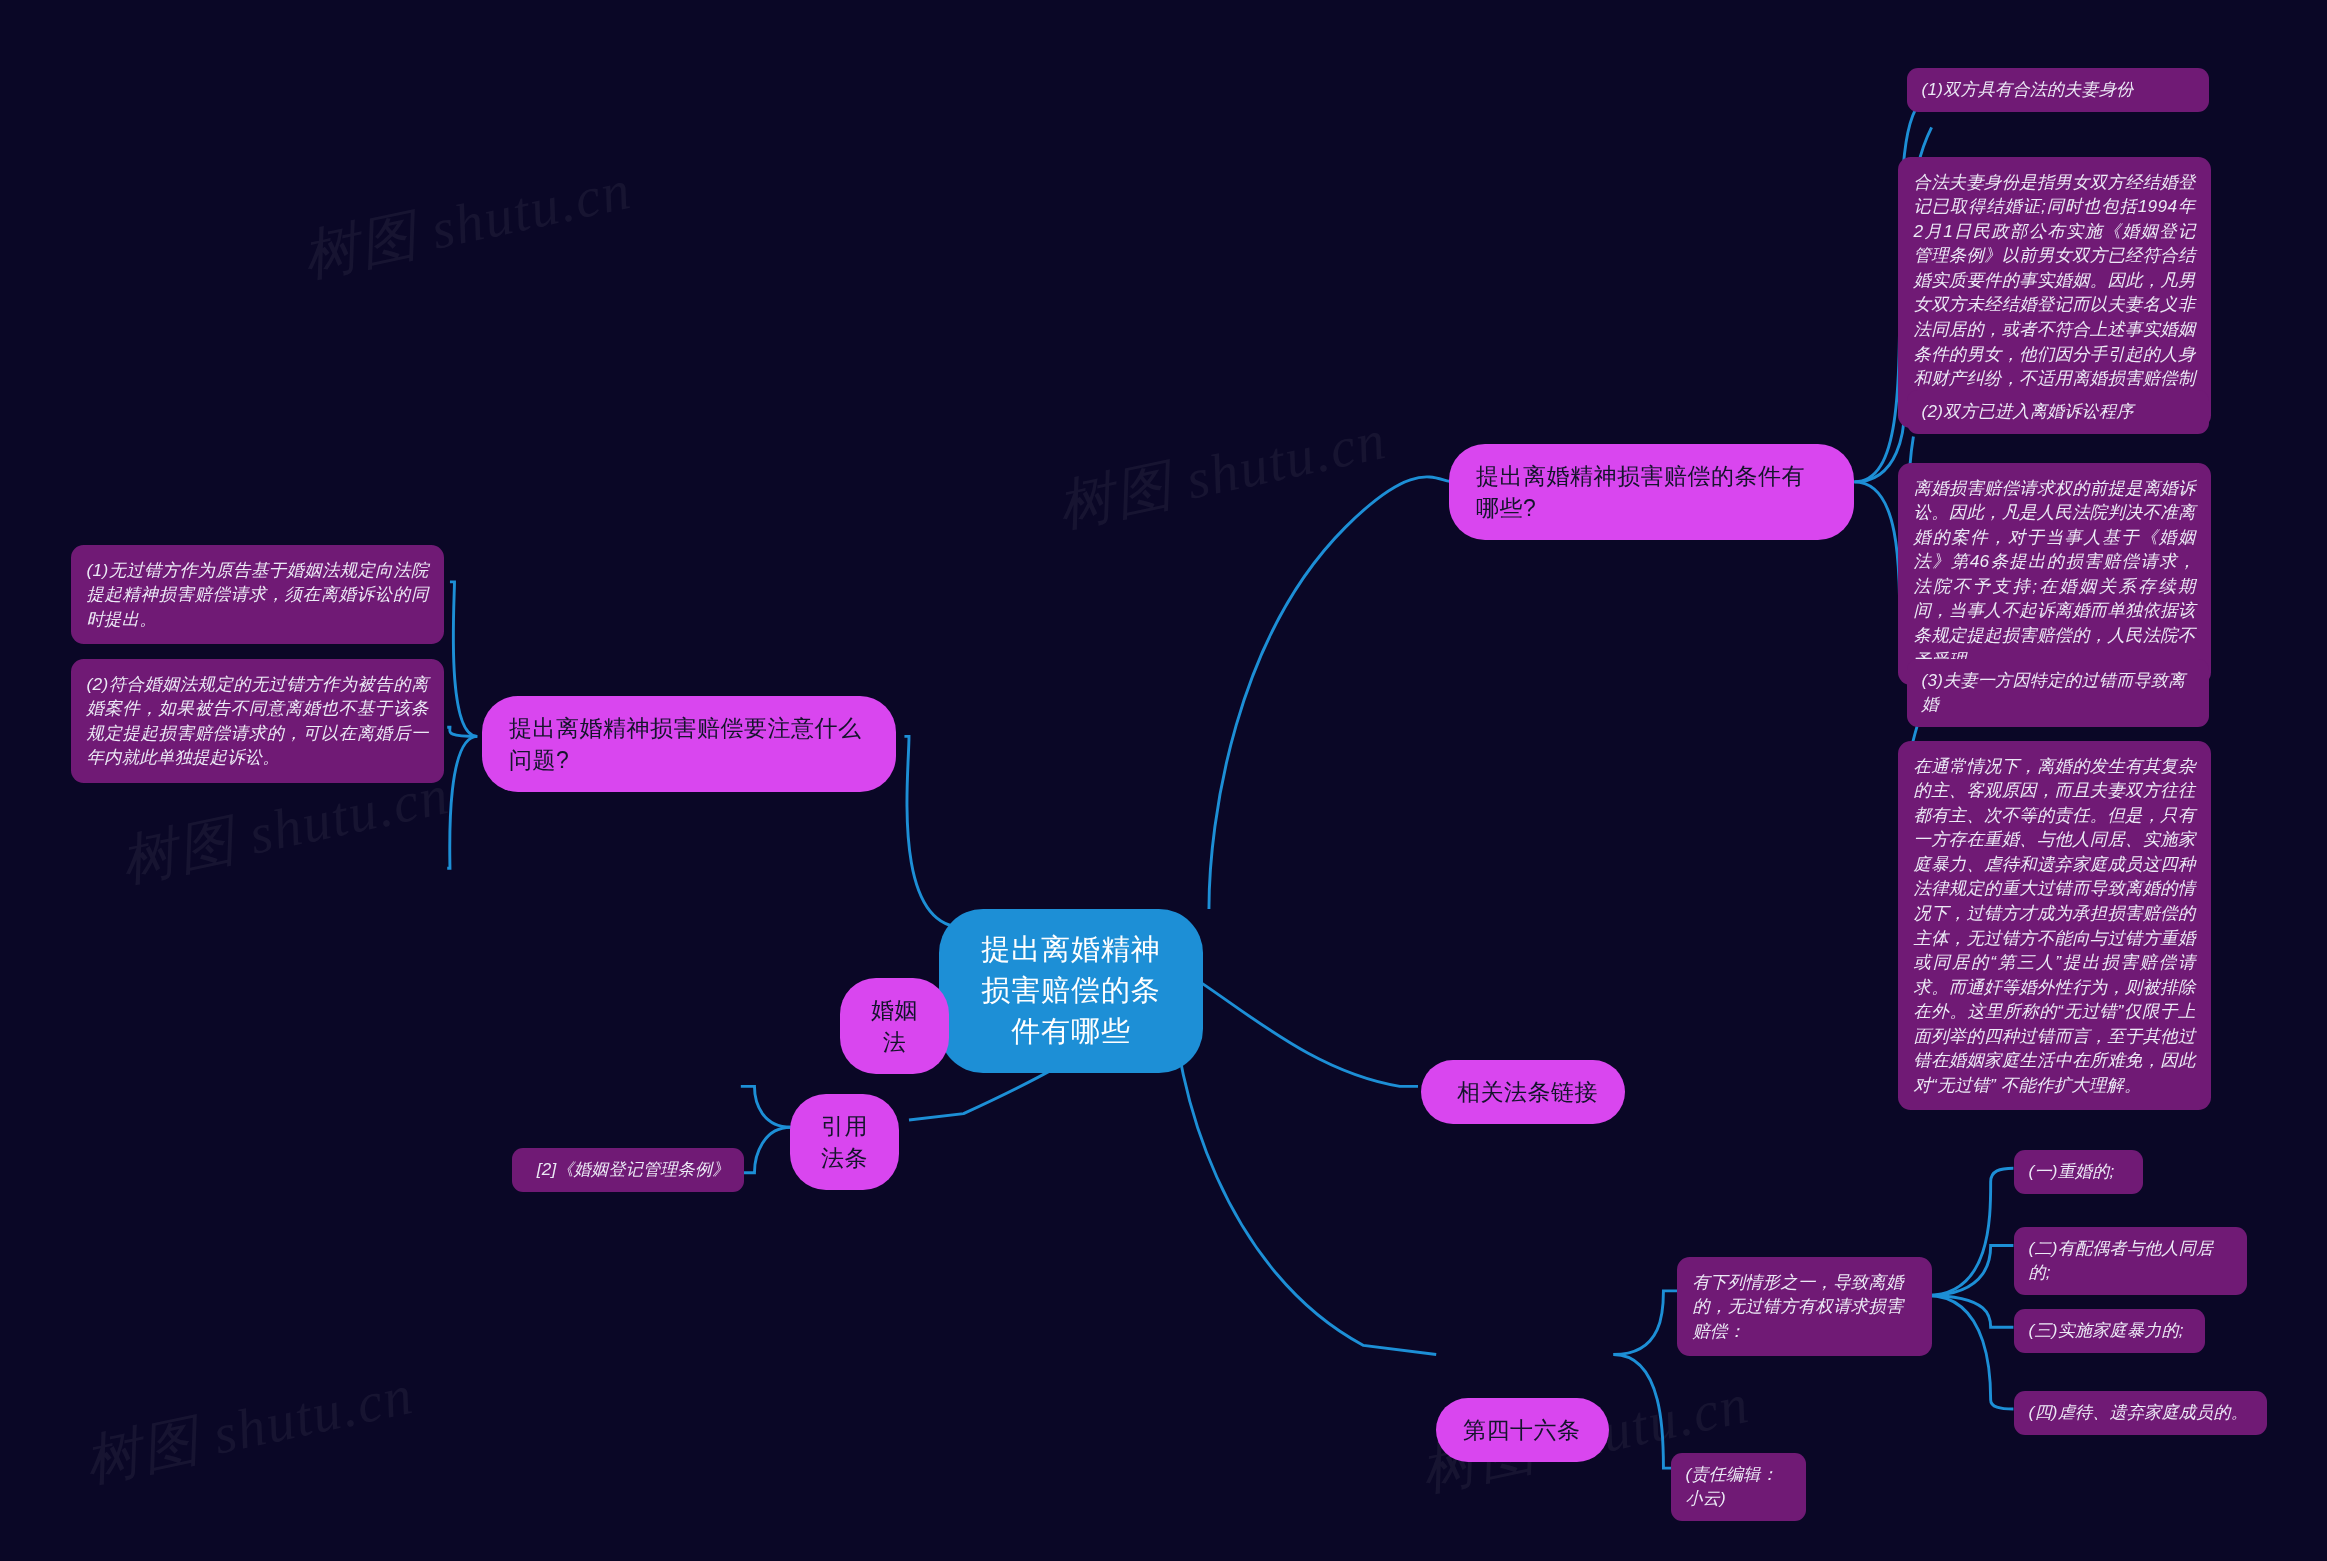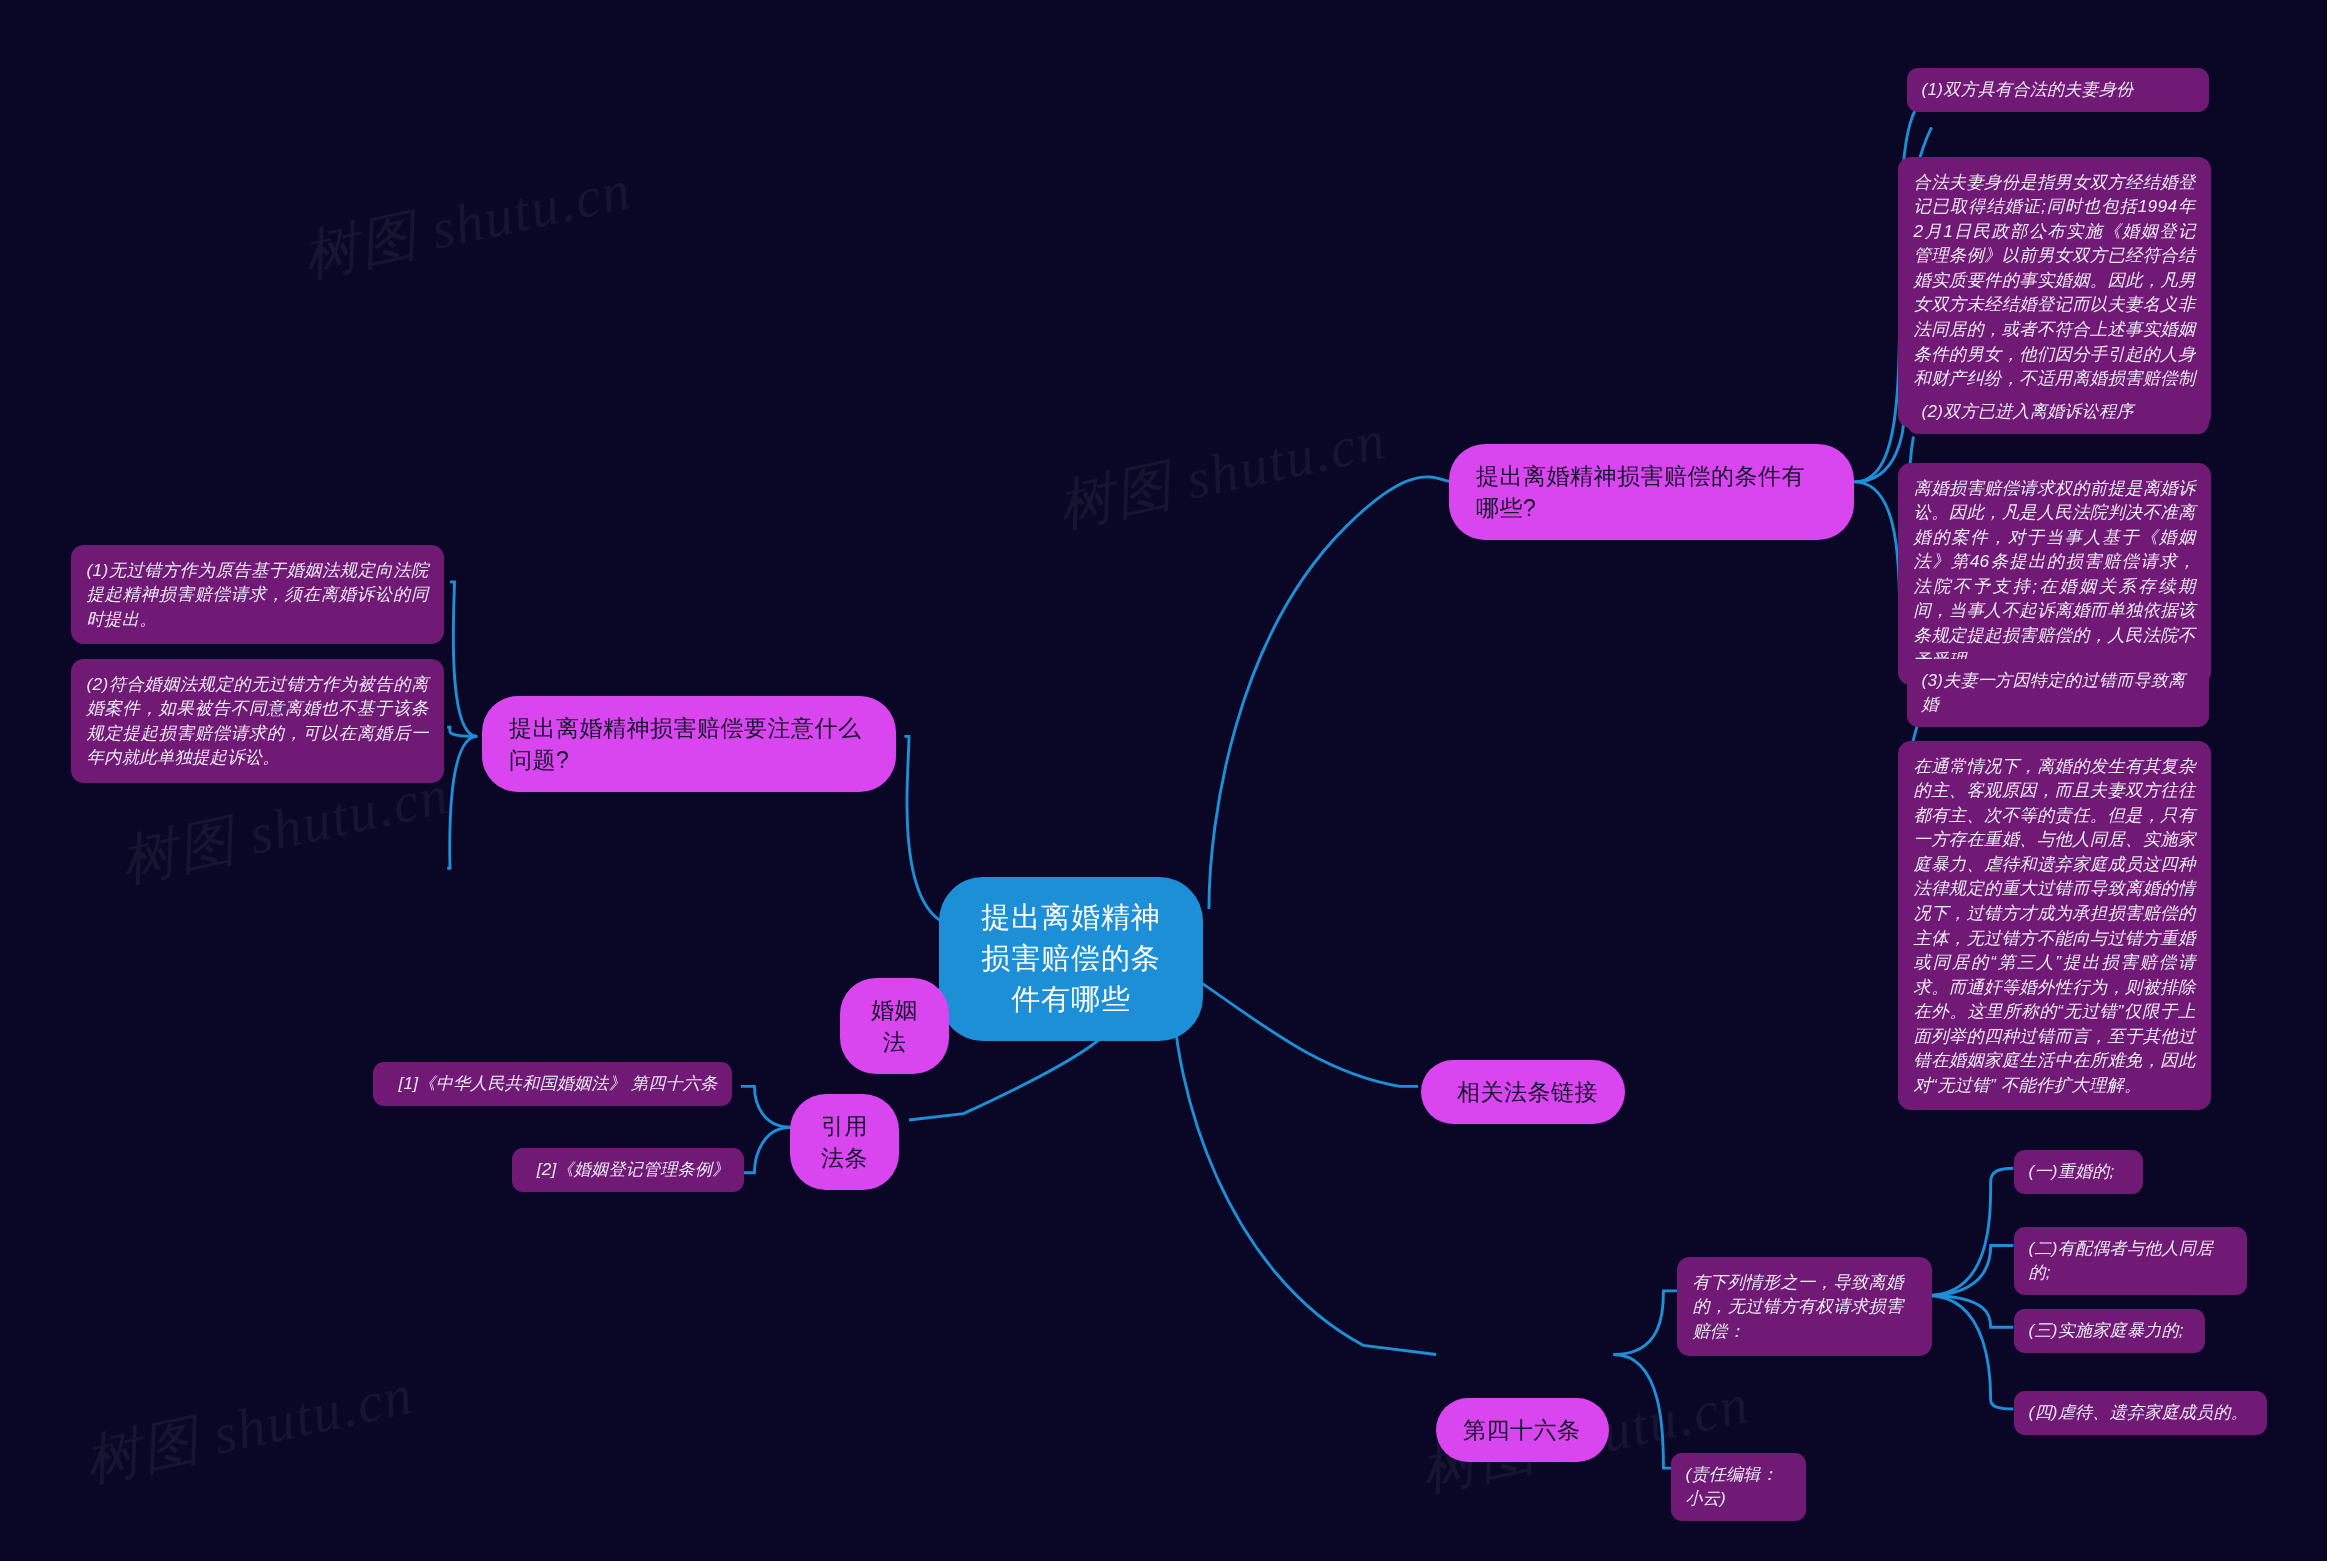--- a/index.html
+++ b/index.html
@@ -43,20 +43,21 @@
   }
   
   .root {
     background: #1d8fd6;
     color: #ffffff;
     border-radius: 44px;
     font-size: 29px;
     text-align: center;
     padding: 20px 31px;
     letter-spacing: 0.9px;
+    margin-top: 32px;
   }
   
   .topic {
     background: #d946ef;
     color: #14142b;
     border-radius: 36px;
     font-size: 23px;
     padding: 15.5px 27px;
     letter-spacing: 0.5px;
   }
@@ -144,21 +145,20 @@
 
   <div class="node topic" style="left:482px; top:696px; width:414px;">提出离婚精神损害赔偿要注意什么问题?</div>
 
   <div class="node note justify" style="left:71px; top:545px; width:373px;">(1)无过错方作为原告基于婚姻法规定向法院提起精神损害赔偿请求，须在离婚诉讼的同时提出。</div>
   <div class="node note justify" style="left:71px; top:659px; width:373px;">(2)符合婚姻法规定的无过错方作为被告的离婚案件，如果被告不同意离婚也不基于该条规定提起损害赔偿请求的，可以在离婚后一年内就此单独提起诉讼。</div>
 
   <div class="node topic" style="left:796px; top:978px; width:109px; text-align:center;margin-left:44px;">婚姻法</div>
 
   <div class="node topic" style="left:790px; top:1094px; width:109px; text-align:center;">引用法条</div>
 
-  <div class="node note sm right" style="left:373px; top:1062px; width:359px;">[1]《中华人民共和国婚姻法》 第四十六条</div>
   <div class="node note sm right" style="left:500px; top:1148px; width:232px;margin-left:12px;">[2]《婚姻登记管理条例》</div>
 
   <div class="node topic" style="left:1421px; top:1060px; width:204px; text-align:right;">相关法条链接</div>
 
   <div class="node topic" style="left:1436px; top:1398px; width:173px; text-align:left;">第四十六条</div>
 
   <div class="node note" style="left:1677px; top:1257px; width:255px;">有下列情形之一，导致离婚的，无过错方有权请求损害赔偿：</div>
 
   <div class="node note sm" style="left:2014px; top:1150px; width:129px;">(一)重婚的;</div>
   <div class="node note sm" style="left:2014px; top:1227px; width:233px;">(二)有配偶者与他人同居的;</div>

